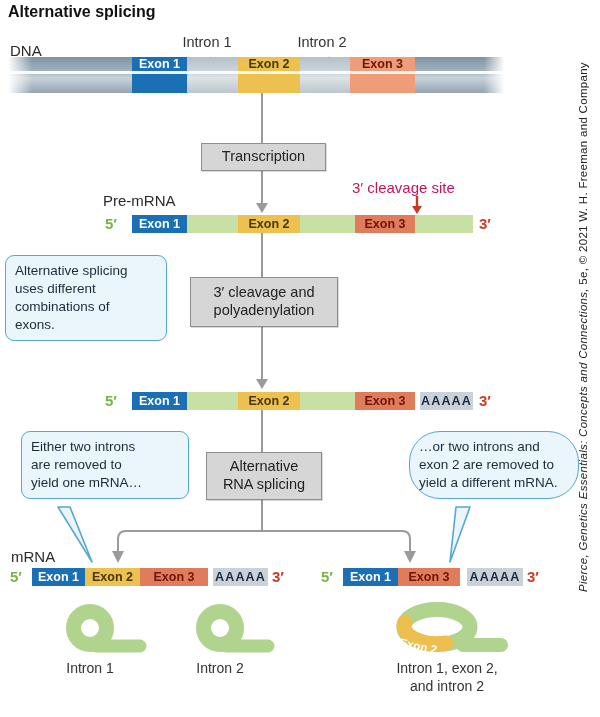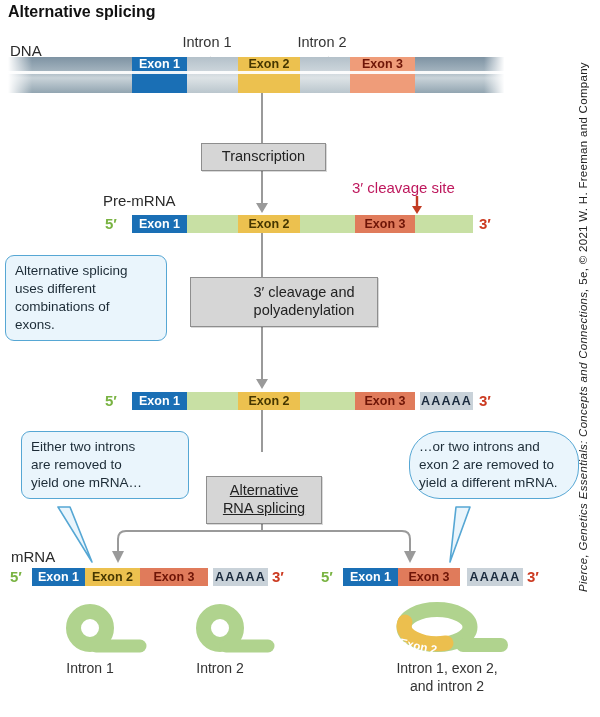--- a/index.html
+++ b/index.html
@@ -154,21 +154,21 @@
     <div class="seg e3" style="left:223px;width:60px;">Exon 3</div>
     <div class="seg green" style="left:283px;width:58px;"></div>
   </div>
   <div class="prime p3" style="left:479px;top:215px;">3′</div>
 
   <div class="callout" style="left:5px;top:255px;width:142px;">Alternative splicing
 uses different
 combinations of
 exons.</div>
 
-  <div class="gbox" style="left:190px;top:277px;width:146px;height:48px;padding-left:40px;">
+  <div class="gbox" style="left:190px;top:277px;width:146px;height:48px;">
     <span>3′ cleavage and
 polyadenylation</span>
   </div>
 
   <div class="prime p5" style="left:105px;top:392px;">5′</div>
   <div class="bar" style="left:132px;top:392px;width:341px;">
     <div class="seg e1" style="left:0;width:55px;">Exon 1</div>
     <div class="seg green" style="left:55px;width:51px;"></div>
     <div class="seg e2" style="left:106px;width:62px;">Exon 2</div>
     <div class="seg green" style="left:168px;width:55px;"></div>
@@ -177,21 +177,21 @@
   </div>
   <div class="prime p3" style="left:479px;top:392px;">3′</div>
 
   <div class="callout" style="left:5px;top:431px;width:148px;margin-left:16px;">Either two introns
 are removed to
 yield one mRNA…</div>
   <div class="callout" style="left:409px;top:431px;width:150px;border-radius:31px;">…or two introns and
 exon 2 are removed to
 yield a different mRNA.</div>
 
-  <div class="gbox" style="left:206px;top:476px;width:114px;height:46px;text-decoration:underline;">
+  <div class="gbox" style="left:206px;top:452px;width:114px;height:46px;">
     <span>Alternative
 RNA splicing</span>
   </div>
 
   <div class="lbl" style="left:11px;top:548px;">mRNA</div>
 
   <div class="prime p5" style="left:10px;top:568px;">5′</div>
   <div class="bar" style="left:32px;top:568px;width:236px;">
     <div class="seg e1" style="left:0;width:53px;">Exon 1</div>
     <div class="seg e2" style="left:53px;width:55px;">Exon 2</div>

